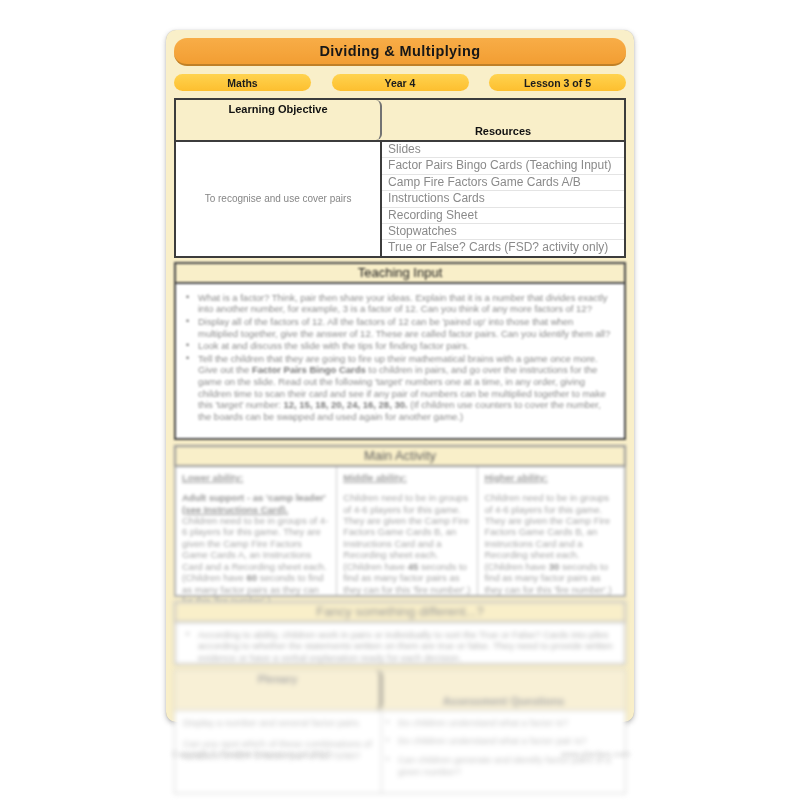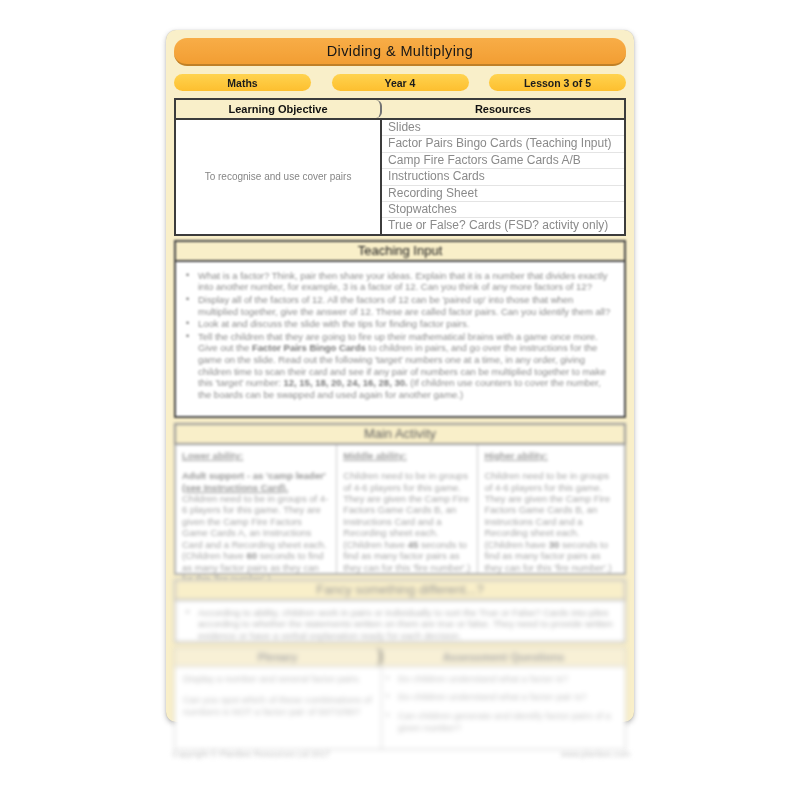--- a/index.html
+++ b/index.html
@@ -11,37 +11,37 @@
     position:absolute;left:166px;top:30px;width:468px;height:692px;
     background:#f9efc9;border-radius:10px;box-sizing:border-box;padding:8px 8px;
     box-shadow:0 2px 5px rgba(100,100,100,.45), 0 0 1px rgba(0,0,0,.25);
   }
   
   .title-bar{
     height:26px;border-radius:13px;
     background:linear-gradient(#f8ad47,#f29e33);
     border-bottom:2px solid #c08027;
     display:flex;align-items:center;justify-content:center;
-    font-weight:normal;font-size:14.5px;letter-spacing:.4px;color:#171717;
+    font-weight:bold;font-size:14.5px;letter-spacing:.4px;color:#171717;
     filter:blur(0.4px);
   }
   .pill-row{display:flex;justify-content:space-between;margin-top:8px;filter:blur(0.4px);}
   .pill{
     width:137px;height:17px;border-radius:9px;background:linear-gradient(#ffd34f,#fdbf2f);
     display:flex;align-items:center;justify-content:center;
     font-weight:bold;font-size:10.5px;color:#1c1c1c;
   }
   
   .obj-table{
     margin-top:7px;border:2px solid #3c3c3c;background:#fff;filter:blur(0.55px);
   }
   .obj-head{display:flex;background:#f9efc9;border-bottom:2px solid #3c3c3c;}
   .obj-head .hc{padding:3px 2px;font-weight:bold;font-size:11px;text-align:center;color:#111;}
   .hc1{width:46%;border-right:2px solid #737373;box-sizing:border-box;border-radius:6px;}
-  .hc2{width:54%;box-sizing:border-box;}
+  .hc2{width:54%;box-sizing:border-box;margin-top:22px;}
   .obj-body{display:flex;}
   .obj-cell{
     width:46%;border-right:2px solid #3c3c3c;box-sizing:border-box;
     display:flex;align-items:center;justify-content:center;text-align:center;
     font-size:10px;color:#868686;padding:4px;
   }
   .res-cell{width:54%;box-sizing:border-box;}
   .res-row{
     font-size:12px;color:#8a8a8a;padding:1px 6px;line-height:13.4px;
     border-bottom:1px solid #e4e4e4;

